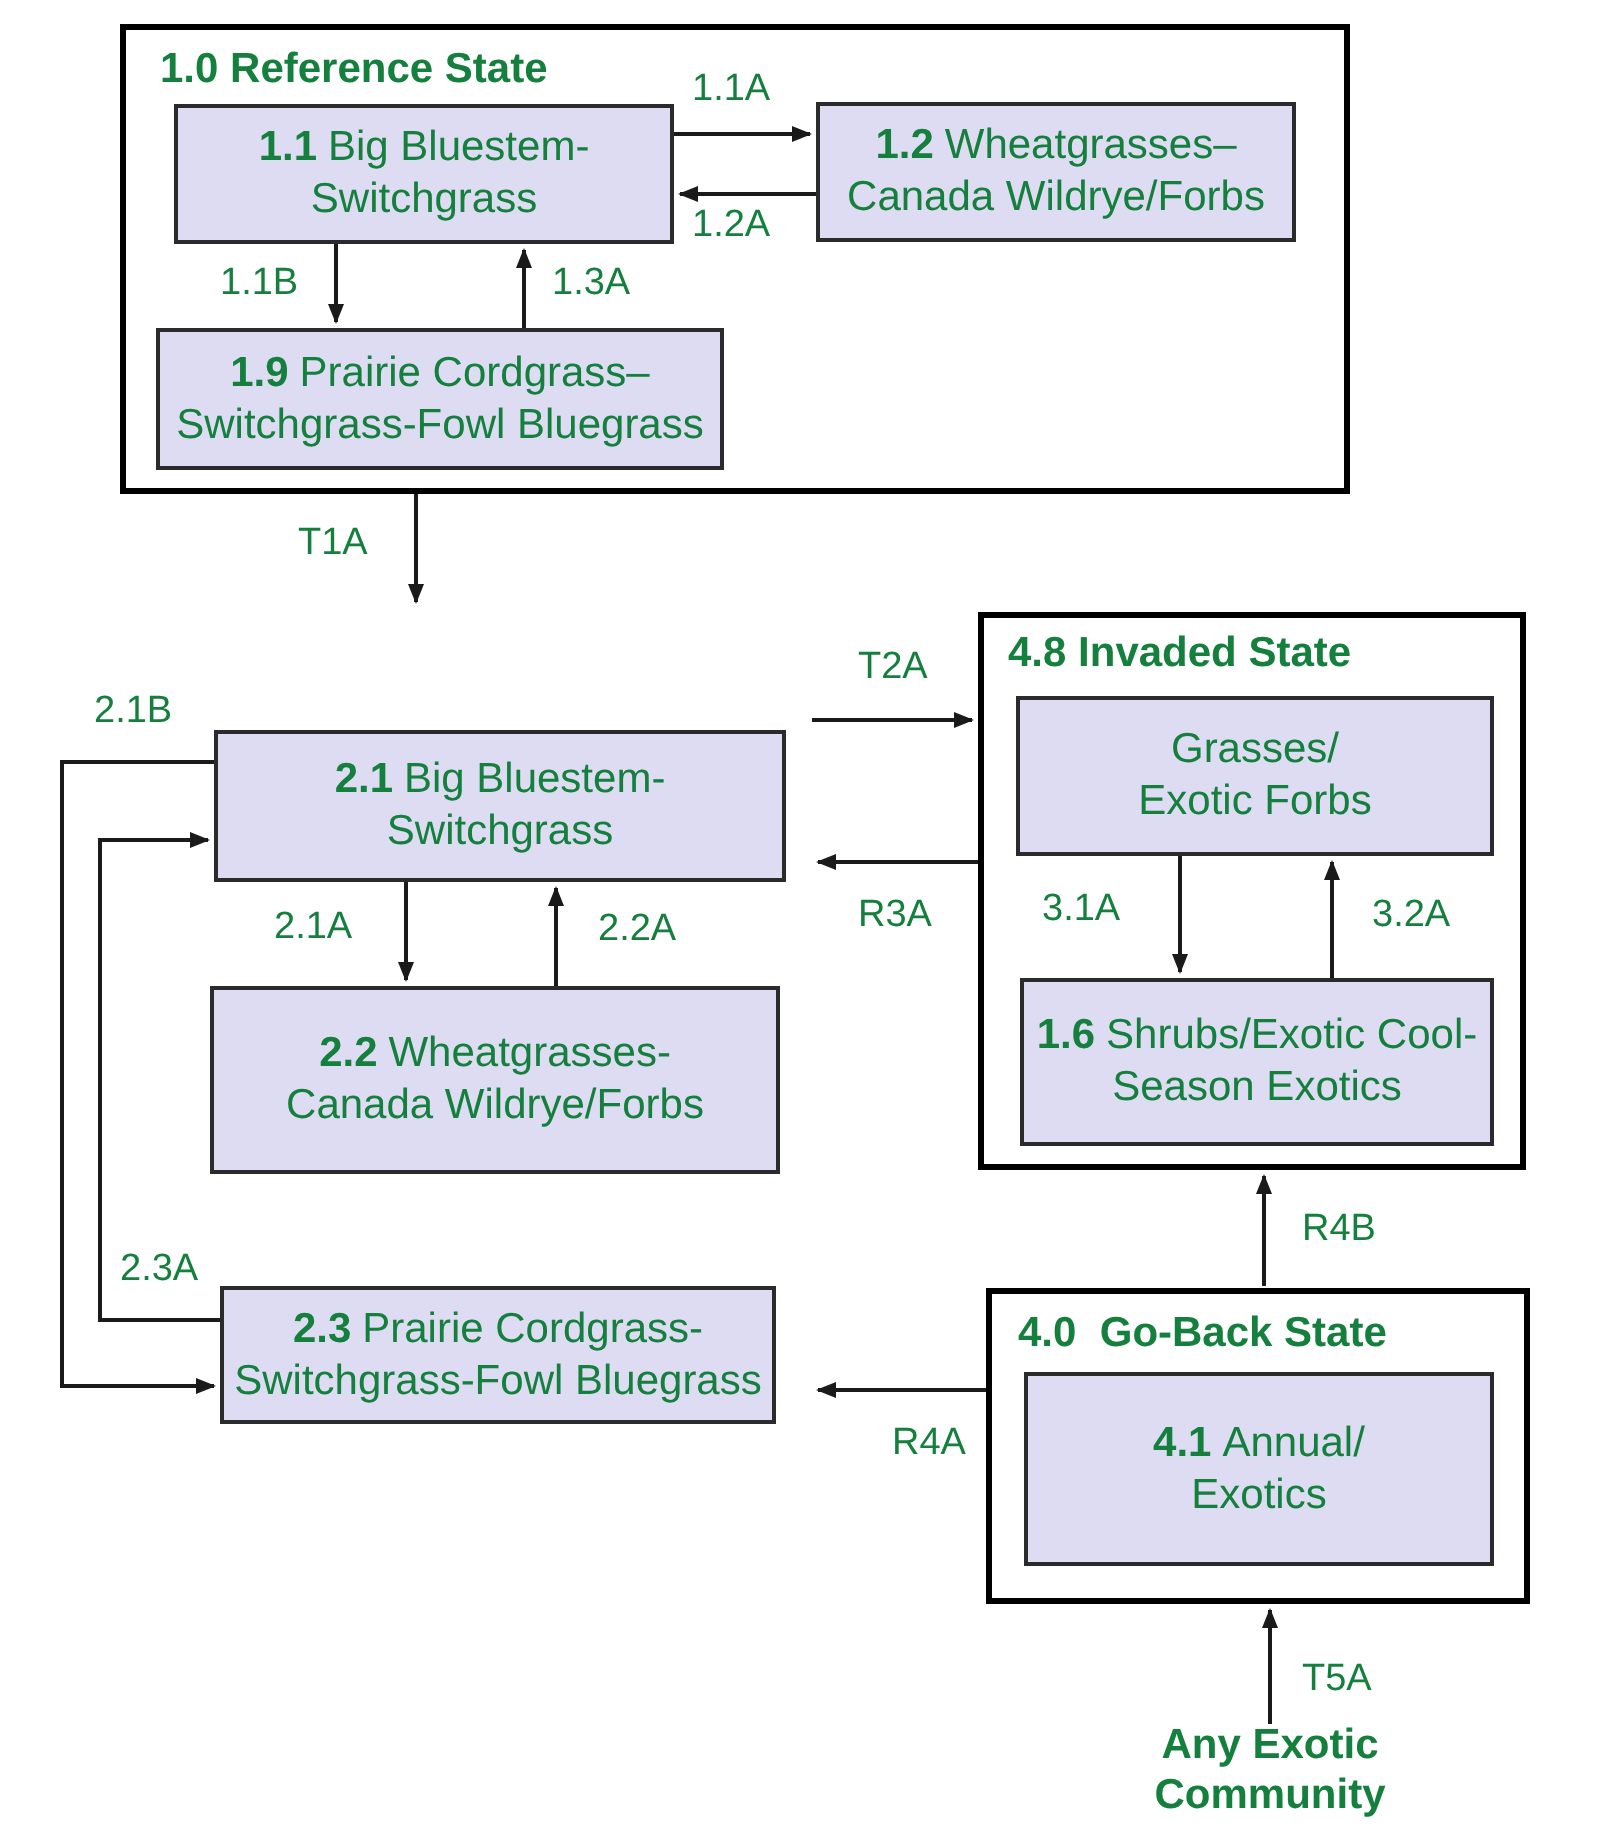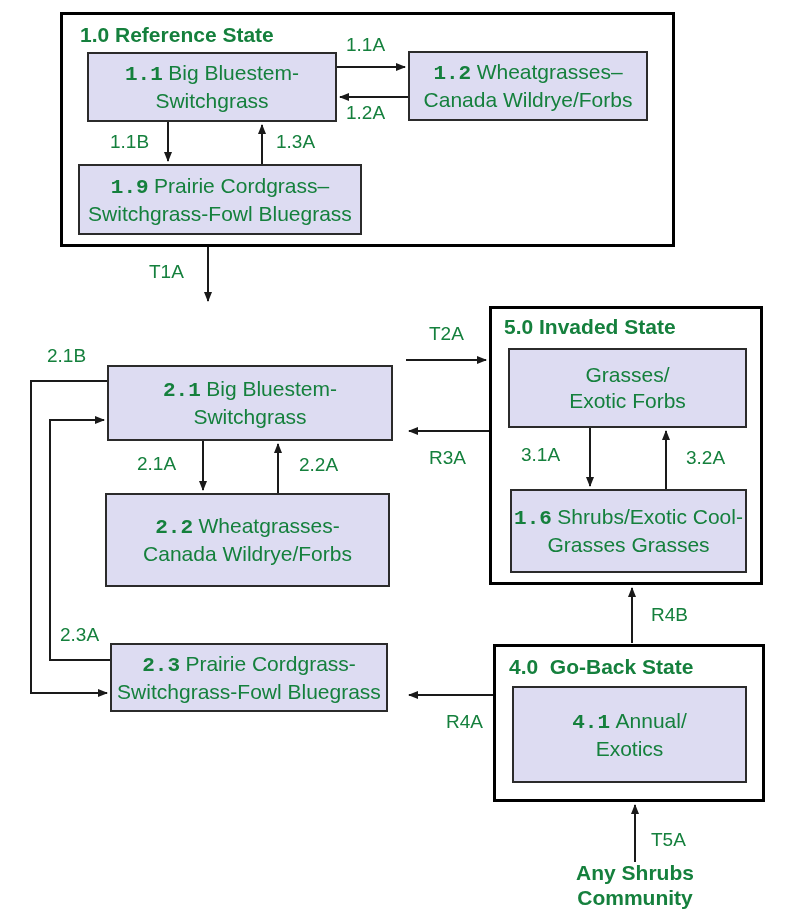--- a/index.html
+++ b/index.html
@@ -12,41 +12,41 @@
   }
   .state-title{
     position:absolute;font-weight:bold;font-size:21px;line-height:24px;white-space:pre;
   }
   .community{
     position:absolute;box-sizing:border-box;border:2px solid #2b2b2b;background:#dddcf2;
     display:flex;flex-direction:column;justify-content:center;align-items:center;
     font-size:21px;line-height:26px;text-align:center;z-index:3;
   }
   .cline{white-space:pre;}
-  .num{font-weight:bold;margin-right:0.26em;font-family:Liberation Mono, monospace;}
+  .num{font-weight:bold;margin-right:0.26em;}
   .arrows{position:absolute;left:0;top:0;z-index:2;}
   .arrows line,.arrows polyline{stroke:#1a1a1a;stroke-width:2;fill:none;}
   .tlabel{
     position:absolute;font-size:19px;line-height:24px;z-index:4;white-space:pre;
   }
   .footer-note{
     position:absolute;left:545px;top:860px;width:180px;text-align:center;
     font-weight:bold;font-size:21px;line-height:25px;z-index:4;
   }
 </style>
 </head>
 <body>
 
 <div class="canvas">
 
   <div class="state" style="left:60px;top:12px;width:615px;height:235px">
     <div class="state-title" style="left:17px;top:8px">1.0 Reference State</div>
   </div>
   <div class="state" style="left:489px;top:306px;width:274px;height:279px">
-    <div class="state-title" style="left:12px;top:6px">5.0 Invaded State</div>
+    <div class="state-title" style="left:12px;top:6px">4.8 Invaded State</div>
   </div>
   <div class="state" style="left:493px;top:644px;width:272px;height:158px">
     <div class="state-title" style="left:13px;top:8px">4.0  Go-Back State</div>
   </div>
 
   <svg class="arrows" width="800" height="913" viewBox="0 0 800 913">
     <defs>
       <marker id="ah" viewBox="0 0 10 8" refX="9" refY="4" markerWidth="10" markerHeight="8" orient="auto" markerUnits="userSpaceOnUse">
         <path d="M0,0 L10,4 L0,8 Z" fill="#1a1a1a"></path>
       </marker>
@@ -99,21 +99,21 @@
     <div class="cline">Switchgrass-Fowl Bluegrass</div>
   </div>
 
   <div class="community" style="left:508px;top:348px;width:239px;height:80px">
     <div class="cline">Grasses/</div>
     <div class="cline">Exotic Forbs</div>
   </div>
 
   <div class="community" style="left:510px;top:489px;width:237px;height:84px">
     <div class="cline"><span class="num">1.6</span><span>Shrubs/Exotic Cool-</span></div>
-    <div class="cline">Grasses Grasses</div>
+    <div class="cline">Season Exotics</div>
   </div>
 
   <div class="community" style="left:512px;top:686px;width:235px;height:97px">
     <div class="cline"><span class="num">4.1</span><span>Annual/</span></div>
     <div class="cline">Exotics</div>
   </div>
 
   <span class="tlabel" style="left:346px;top:33px">1.1A</span>
   <span class="tlabel" style="left:346px;top:101px">1.2A</span>
   <span class="tlabel" style="left:110px;top:130px">1.1B</span>
@@ -125,17 +125,17 @@
   <span class="tlabel" style="left:137px;top:452px">2.1A</span>
   <span class="tlabel" style="left:299px;top:453px">2.2A</span>
   <span class="tlabel" style="left:60px;top:623px">2.3A</span>
   <span class="tlabel" style="left:521px;top:443px">3.1A</span>
   <span class="tlabel" style="left:686px;top:446px">3.2A</span>
   <span class="tlabel" style="left:651px;top:603px">R4B</span>
   <span class="tlabel" style="left:446px;top:710px">R4A</span>
   <span class="tlabel" style="left:651px;top:828px">T5A</span>
 
   <div class="footer-note">
-    <div>Any Shrubs</div>
+    <div>Any Exotic</div>
     <div>Community</div>
   </div>
 
 </div>
 
 </body></html>

